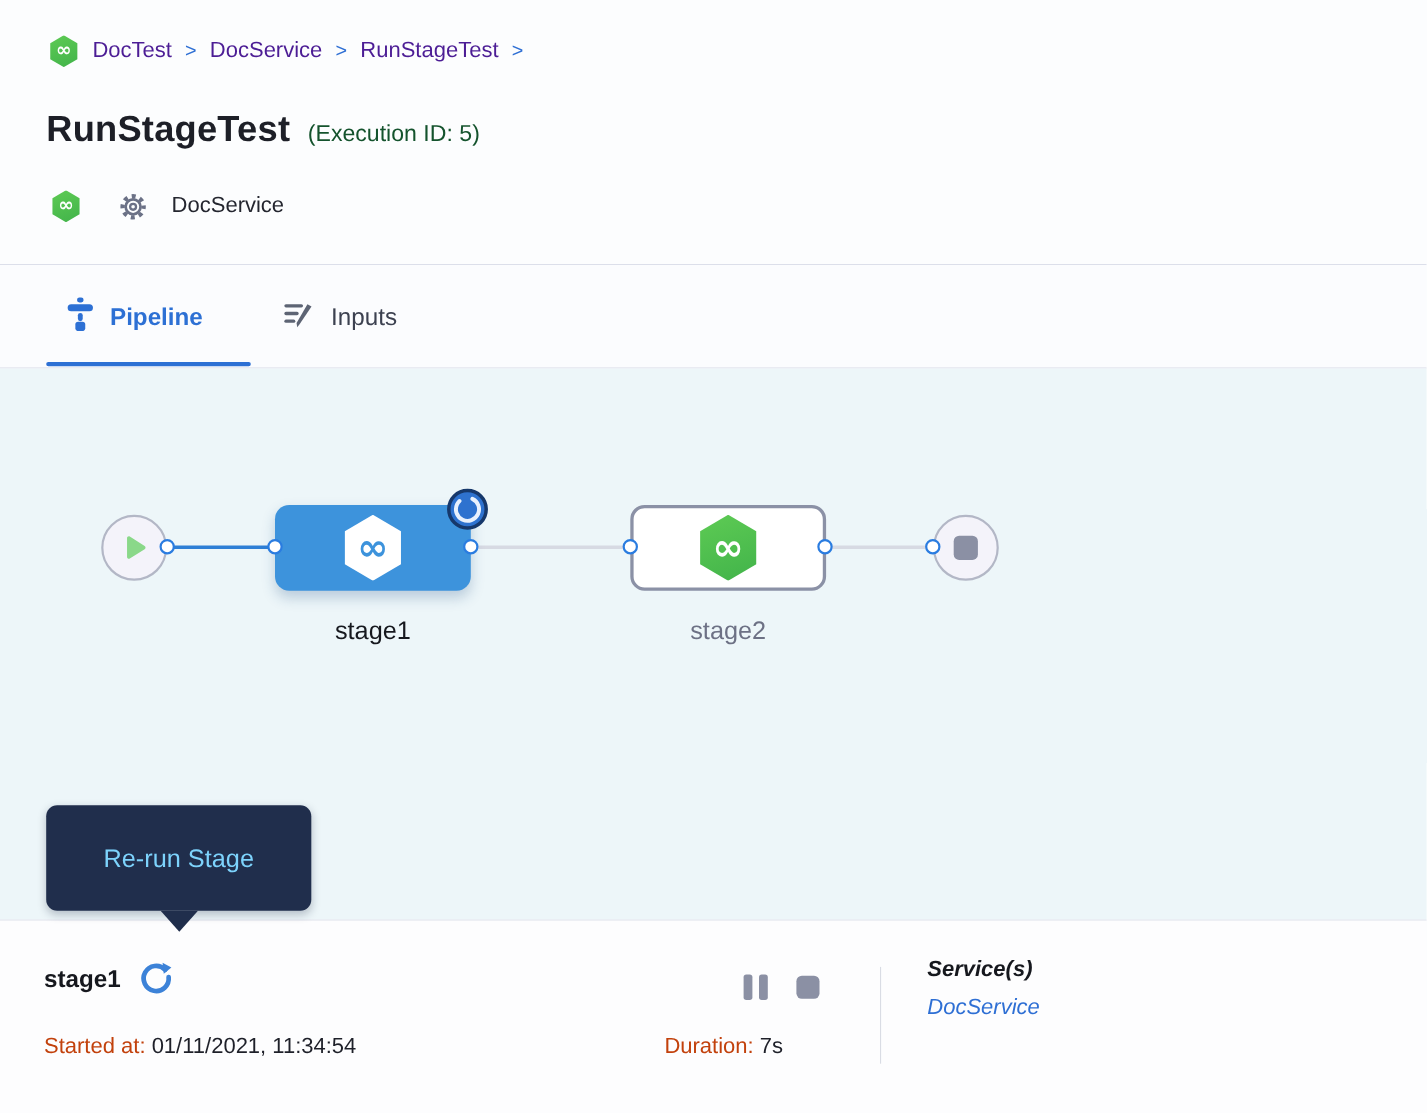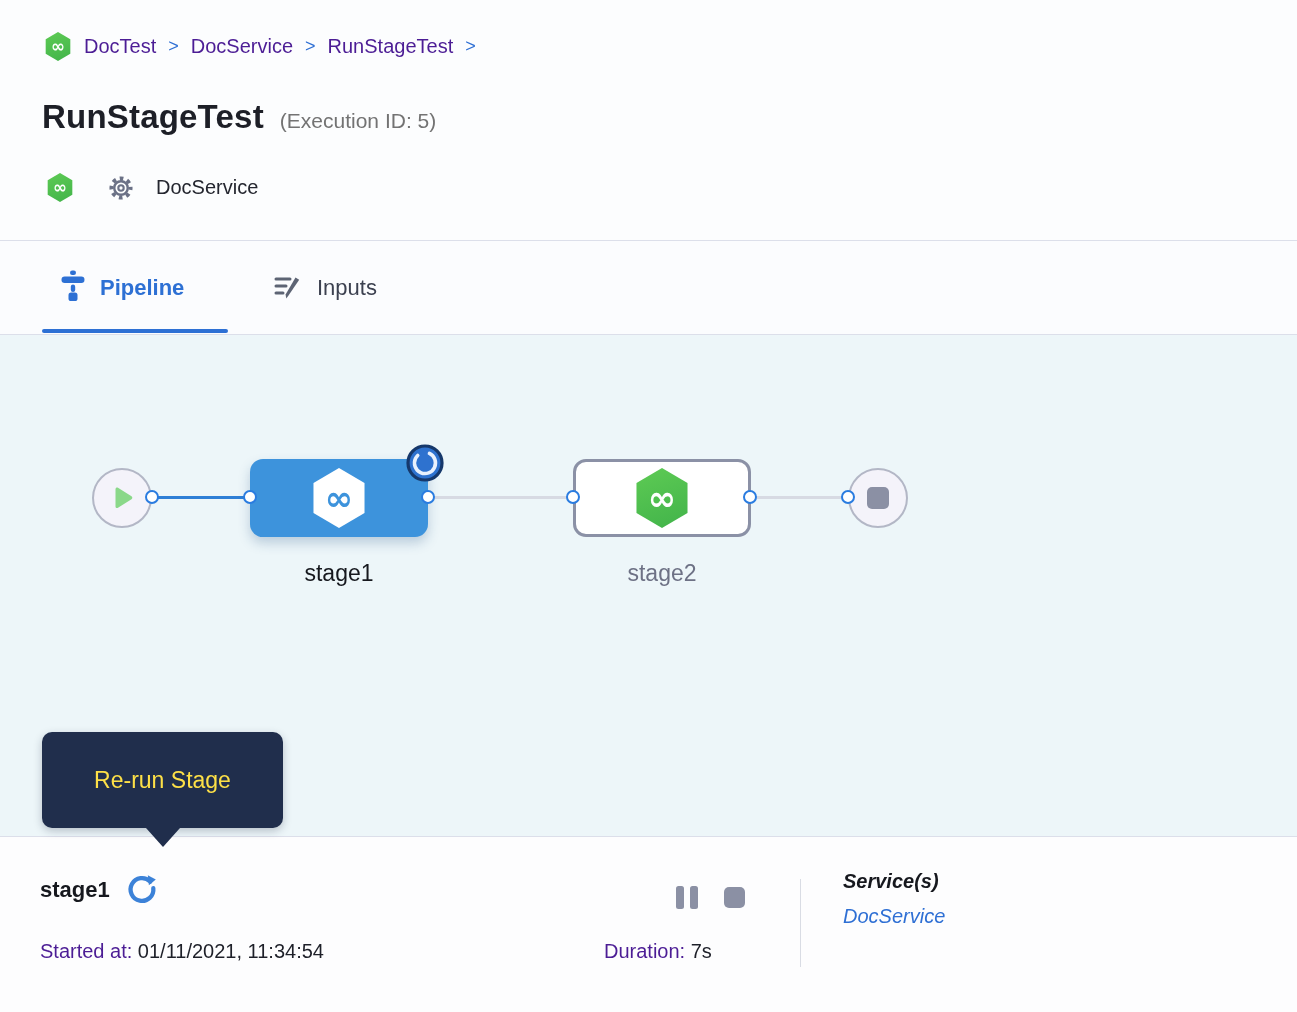--- a/index.html
+++ b/index.html
@@ -7,40 +7,40 @@
   body { font-family:"Liberation Sans", sans-serif; background:#fcfdfe; position:relative; overflow:hidden; }
   .app { position:relative; width:1297px; height:1012px; background:#fcfdfe; }
 
   
   .header { position:absolute; left:0; top:0; width:1297px; height:240px; background:#fcfdfe; }
   .breadcrumb { position:absolute; left:44px; top:32px; display:flex; align-items:center; gap:12px; font-size:20px; color:#2e6fd4; font-weight:500; }
   .crumb-link { color:#4c1d95; cursor:pointer; text-decoration:none; }
   .crumb-sep { color:#2e6fd4; font-size:18px; }
   .title-row { position:absolute; left:42px; top:98px; display:flex; align-items:baseline; gap:16px; }
   .page-title { font-size:33px; font-weight:700; color:#1d1f27; letter-spacing:.2px; }
-  .execution-id { font-size:21px; color:#737373; }
+  .execution-id { font-size:21px; color:#14532d; }
   .meta-row { position:absolute; left:46px; top:173px; display:flex; align-items:center; }
   .meta-service { font-size:20px; color:#24262f; margin-left:21px; }
 
   
   .hex { display:inline-flex; align-items:center; justify-content:center;
          clip-path:polygon(50% 0%, 94% 25%, 94% 75%, 50% 100%, 6% 75%, 6% 25%);
          font-family:"DejaVu Sans", sans-serif; font-weight:700; line-height:1; }
   .hex-green { background:linear-gradient(160deg,#5ecb54 0%,#41b34a 100%); color:#ffffff; }
   .hex-sm { width:28px; height:29px; font-size:17px; }
   .hex-lg { width:58px; height:60px; font-size:34px; }
   .hex-white { background:#ffffff; color:#3d93dc; }
   .gear-wrap { margin-left:33px; display:inline-flex; }
 
   
   .divider-h { position:absolute; left:0; width:1297px; height:1px; background:#dcdfea; }
   .tabbar { position:absolute; left:0; top:241px; width:1297px; height:93px; background:#fbfcfe; }
   .tab { position:absolute; top:0; height:93px; display:flex; align-items:center; gap:14px; cursor:pointer; }
   .tab-pipeline { left:60px; }
-  .tab-inputs { left:273px; }
+  .tab-inputs { left:257px; }
   .tab-label-active { font-size:22px; font-weight:700; color:#2d70d4; }
   .tab-label { font-size:22px; font-weight:400; color:#3c4150; }
   .tab-underline { position:absolute; left:42px; top:329px; width:186px; height:4px; border-radius:3px; background:#2d70d4; }
 
   
   .canvas { position:absolute; left:0; top:335px; width:1297px; height:501px; background:#edf6f9; }
   .node-circle { position:absolute; width:60px; height:60px; border-radius:50%; background:#f4f3fa; border:2px solid #b3b7c6; display:flex; align-items:center; justify-content:center; }
   .node-play { left:92px; top:133px; }
   .node-stop { left:848px; top:133px; }
   .stop-square { width:22px; height:22px; border-radius:5px; background:#8b90a4; }
@@ -52,31 +52,31 @@
   .edge-gray { background:#d7dae3; top:161px; }
   .port { position:absolute; width:14px; height:14px; border-radius:50%; background:#ffffff; border:2.5px solid #2a7ce0; top:155px; }
   .stage-label { position:absolute; top:225px; width:180px; text-align:center; font-size:23px; }
   .stage-label-1 { left:249px; color:#16181e; }
   .stage-label-2 { left:572px; color:#6d7185; }
   .spinner { position:absolute; left:405px; top:108px; width:40px; height:40px; }
 
   
   .tooltip { position:absolute; left:42px; top:397px; width:241px; height:96px; background:#202e4c; border-radius:10px;
              display:flex; align-items:center; justify-content:center; box-shadow:0 3px 8px rgba(20,30,60,.25); z-index:5; }
-  .tooltip-text { color:#fde047; font-size:23px; font-weight:500; }
+  .tooltip-text { color:#7dd3fc; font-size:23px; font-weight:500; }
   .tooltip-arrow { position:absolute; left:104px; top:96px; width:0; height:0;
                    border-left:17px solid transparent; border-right:17px solid transparent; border-top:19px solid #202e4c; }
 
   
   .footer { position:absolute; left:0; top:837px; width:1297px; height:175px; background:#fdfdfe; }
   .footer-stage-row { position:absolute; left:40px; top:37px; display:flex; align-items:center; gap:16px; }
   .footer-stage-title { font-size:22px; font-weight:700; color:#16181e; }
   .refresh-btn { width:32px; height:32px; display:inline-flex; cursor:pointer; }
   .footer-line { position:absolute; font-size:20px; }
-  .lbl-gray { color:#4c1d95; }
+  .lbl-gray { color:#c2410c; }
   .val-dark { color:#1e2029; }
   .started-row { left:40px; top:103px; }
   .controls-row { position:absolute; left:676px; top:49px; display:flex; align-items:center; gap:26px; }
   .pause-btn { display:flex; gap:6px; cursor:pointer; }
   .pause-bar { width:8px; height:23px; border-radius:2.5px; background:#8b90a4; }
   .stop-btn { width:21px; height:21px; border-radius:5px; background:#8b90a4; cursor:pointer; }
   .duration-row { left:604px; top:103px; }
   .divider-v { position:absolute; left:800px; top:42px; width:1px; height:88px; background:#d9dce4; }
   .services-block { position:absolute; left:843px; top:33px;font-style:italic; }
   .services-label { font-size:20px; font-weight:700; color:#16181e; }

